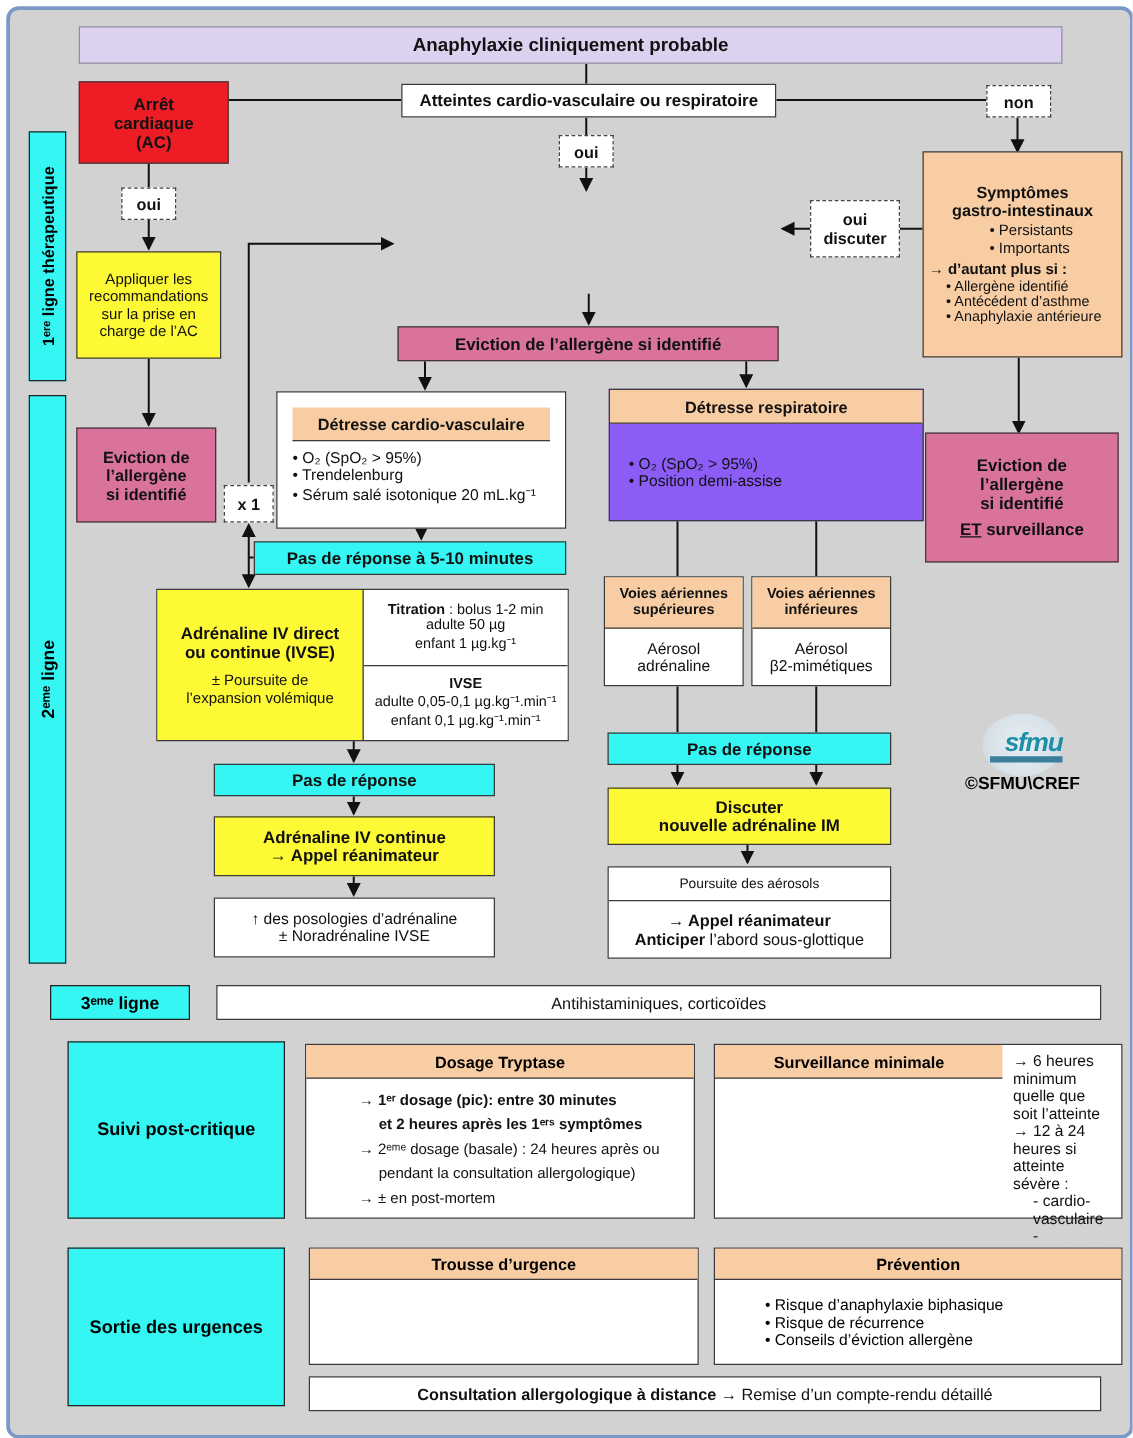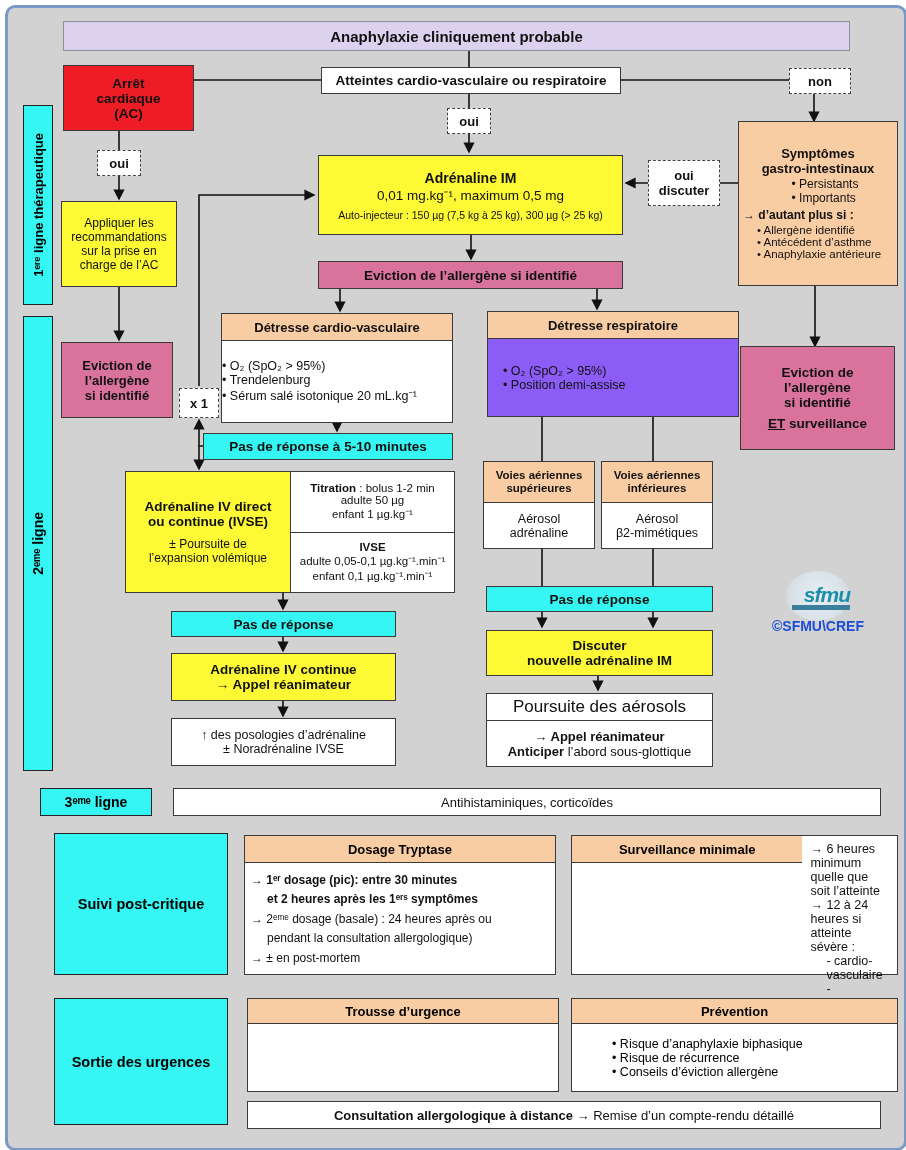--- a/index.html
+++ b/index.html
@@ -25,21 +25,21 @@
   .bullets{display:flex;flex-direction:column;align-items:flex-start;justify-content:center;flex:1;
            font-size:12.5px;padding:2px 8px;}
   .bullets .b::before{content:"• ";}
   .small{font-size:10.5px;}
   .b-line{font-weight:bold;}
   .ind{padding-left:16px;}
   .leftalign{align-items:flex-start;text-align:left;}
   .u{text-decoration:underline;}
   .sfmu-word{font-weight:bold;font-style:italic;font-size:21px;color:#1d8fa8;letter-spacing:-1px;}
   .sfmu-bar{width:58px;height:5px;background:#3a7f9b;margin-top:-2px;}
-  .copyright{font-weight:bold;font-size:14px;color:#1d4ed8;}
+  .copyright{font-weight:bold;font-size:14px;color:#000000;}
 </style>
 </head>
 <body>
 
 <div id="canvas">
 
   <svg id="connectors" viewBox="0 0 906 1150">
     <defs>
       <marker id="arr" markerWidth="8" markerHeight="8" refX="6" refY="3.5" orient="auto">
         <path d="M0,0 L7,3.5 L0,7 z" fill="#111"></path>
@@ -75,47 +75,42 @@
       <path d="M534 604 V619" marker-end="url(#arr)"></path>
       <path d="M645 604 V619" marker-end="url(#arr)"></path>
       <path d="M590 668 V682" marker-end="url(#arr)"></path>
     </g>
   </svg>
 
   <div class="abs node title-bar" style="left:55px;top:13px;width:787px;height:30px;">
     <span>Anaphylaxie cliniquement probable</span>
   </div>
 
-  <div class="abs node box red" style="left:55px;top:57px;width:131px;height:66px;">
+  <div class="abs node box red" style="left:55px;top:57px;width:120px;height:66px;">
     <span class="pre">Arrêt
 cardiaque
 (AC)</span>
   </div>
 
   <div class="abs node box" style="left:313px;top:59px;width:300px;height:27px;font-weight:bold;font-size:13.5px;">
     <span>Atteintes cardio-vasculaire ou respiratoire</span>
   </div>
 
-  <div class="abs node dashed" style="left:781px;top:60px;width:62px;height:26px;text-align:right;">
+  <div class="abs node dashed" style="left:781px;top:60px;width:52px;height:26px;text-align:right;">
     <span>non</span>
   </div>
 
   <div class="abs node dashed" style="left:439px;top:100px;width:44px;height:26px;">
     <span>oui</span>
   </div>
 
   <div class="abs node dashed" style="left:89px;top:142px;width:44px;height:26px;">
     <span>oui</span>
   </div>
 
-  <div class="abs node box yellow" style="left:310px;top:147px;width:305px;height:80px;">
-    <span style="font-weight:bold;font-size:14px;">Adrénaline IM</span>
-    <span style="font-size:13.5px;">0,01 mg.kg⁻¹, maximum 0,5 mg</span>
-    <span class="small" style="margin-top:5px;">Auto-injecteur : 150 µg (7,5 kg à 25 kg), 300 µg (&gt; 25 kg)</span>
-  </div>
 
   <div class="abs node dashed pre" style="left:640px;top:152px;width:72px;height:46px;">
     <span class="pre">oui
 discuter</span>
   </div>
 
   <div class="abs node box peach" style="left:730px;top:113px;width:160px;height:165px;padding:4px;">
     <span class="pre" style="font-weight:bold;font-size:13px;line-height:1.15;">Symptômes
 gastro-intestinaux</span>
     <div class="bullets" style="flex:0 0 auto;font-size:12px;padding:1px 0 3px 14px;">
@@ -151,21 +146,21 @@
   <div class="abs node box pink" style="left:53px;top:334px;width:112px;height:76px;font-size:13px;">
     <span class="pre">Eviction de
 l’allergène
 si identifié</span>
   </div>
 
   <div class="abs node dashed" style="left:171px;top:380px;width:40px;height:30px;">
     <span>x 1</span>
   </div>
 
-  <div class="abs box node" style="left:213px;top:305px;width:232px;height:110px;padding:0;background:#fff;">
+  <div class="abs box node" style="left:213px;top:305px;width:232px;height:110px;padding:12px;background:#fff;">
     <div class="hdr" style="width:100%;height:26px;">
       <span>Détresse cardio-vasculaire</span>
     </div>
     <div class="bullets" style="width:100%;">
       <span class="b">O₂ (SpO₂ &gt; 95%)</span>
       <span class="b">Trendelenburg</span>
       <span class="b">Sérum salé isotonique 20 mL.kg⁻¹</span>
     </div>
   </div>
 
@@ -249,21 +244,21 @@
   <div class="abs node box cyan" style="left:478px;top:578px;width:227px;height:26px;font-size:13.5px;">
     <span>Pas de réponse</span>
   </div>
 
   <div class="abs node box yellow" style="left:478px;top:622px;width:227px;height:46px;font-weight:bold;font-size:13.5px;">
     <span class="pre">Discuter
 nouvelle adrénaline IM</span>
   </div>
 
   <div class="abs box" style="left:478px;top:685px;width:227px;height:74px;z-index:2;display:flex;flex-direction:column;background:#fff;">
-    <div class="node" style="height:26px;border-bottom:1.5px solid #3a3a3a;font-size:17px;">
+    <div class="node" style="height:26px;border-bottom:1.5px solid #3a3a3a;font-size:11px;">
       <span>Poursuite des aérosols</span>
     </div>
     <div class="node" style="flex:1;font-size:13px;">
       <span class="b-line">→ Appel réanimateur</span>
       <span><span class="b-line">Anticiper</span><span> l’abord sous-glottique</span></span>
     </div>
   </div>
 
   <div class="abs node" style="left:755px;top:548px;width:110px;height:80px;">
     <div style="width:64px;height:50px;border-radius:50%;background:radial-gradient(circle,#e8eef2 0%,#d9e3ea 60%,#d2d2d2 100%);display:flex;flex-direction:column;align-items:flex-end;justify-content:center;">
@@ -283,21 +278,21 @@
   </div>
 
   <div class="abs lane" style="left:46px;top:825px;width:174px;height:142px;">
     <span style="font-weight:bold;font-size:14.5px;">Suivi post-critique</span>
   </div>
 
   <div class="abs box" style="left:236px;top:827px;width:312px;height:140px;z-index:2;display:flex;flex-direction:column;background:#fff;">
     <div class="hdr" style="width:100%;height:26px;">
       <span>Dosage Tryptase</span>
     </div>
-    <div class="node leftalign" style="flex:1;width:100%;font-size:12px;padding:4px 6px;justify-content:space-evenly;">
+    <div class="node leftalign" style="flex:1;width:100%;font-size:12px;padding:4px 6px;justify-content:space-evenly;margin-left:36px;">
       <span class="b-line">→ 1ᵉʳ dosage (pic): entre 30 minutes</span>
       <span class="b-line ind">et 2 heures après les 1ᵉʳˢ symptômes</span>
       <span>→ 2ᵉᵐᵉ dosage (basale) : 24 heures après ou</span>
       <span class="ind">pendant la consultation allergologique)</span>
       <span>→ ± en post-mortem</span>
     </div>
   </div>
 
   <div class="abs box" style="left:563px;top:827px;width:327px;height:140px;z-index:2;display:flex;flex-direction:row;background:#fff;">
     <div class="hdr" style="width:100%;height:26px;">

